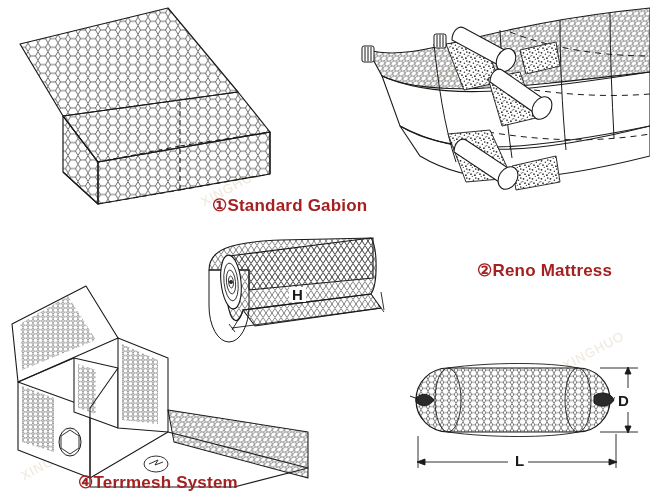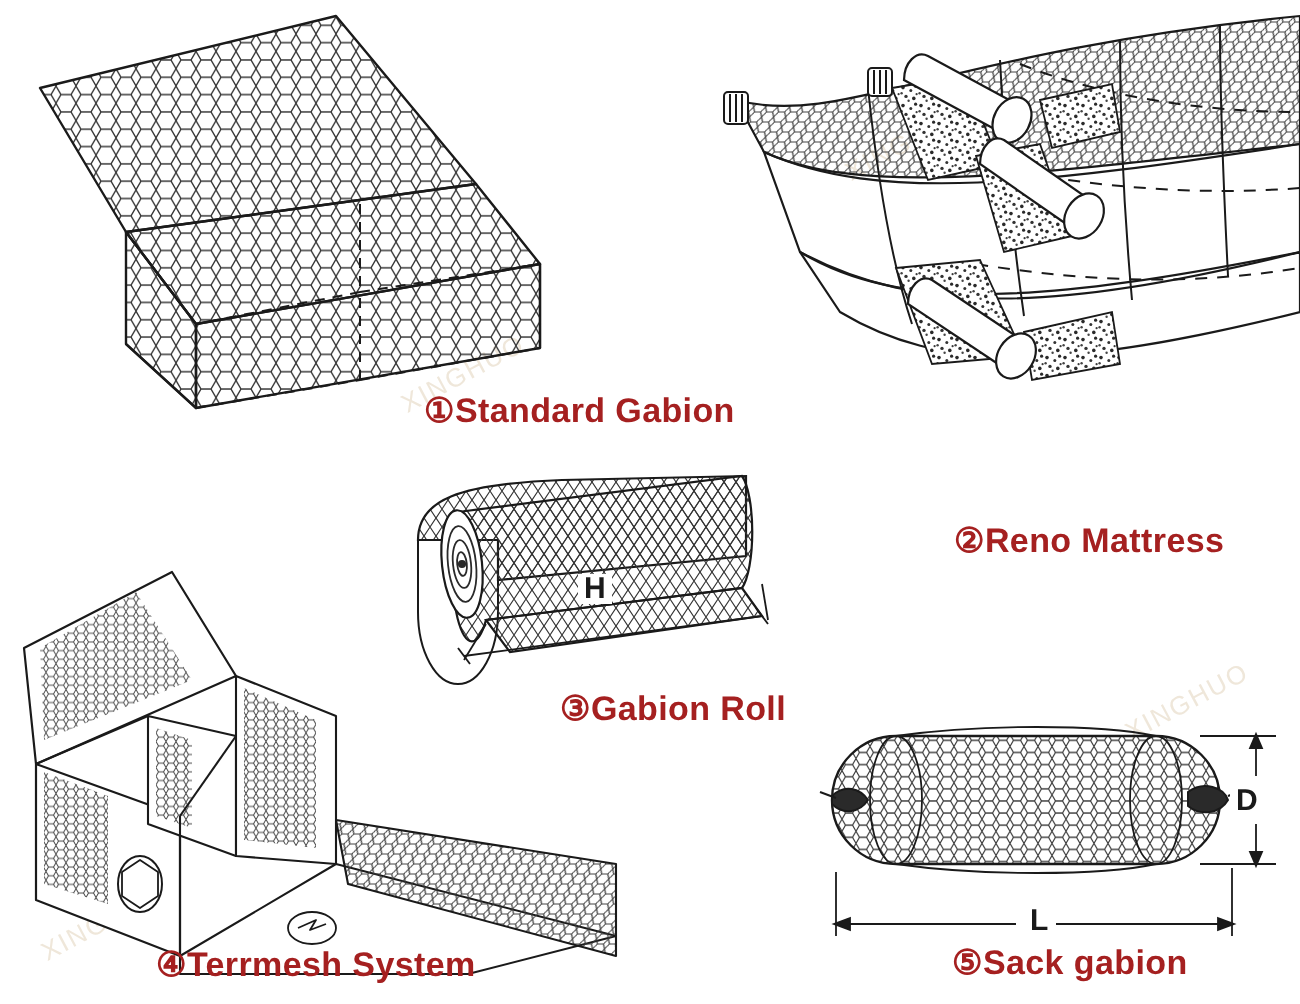--- a/index.html
+++ b/index.html
@@ -193,21 +193,20 @@
           <line x1="47" y1="96" x2="196" y2="76"></line>
           <line x1="44" y1="92" x2="50" y2="100"></line>
           <line x1="193" y1="72" x2="199" y2="80"></line>
           <line x1="196" y1="60" x2="199" y2="78"></line>
           <line x1="58" y1="80" x2="47" y2="98"></line>
         </g>
       </g>
     </svg>
     <div class="dim-label" style="left:104px; top:55px;">H</div>
   </div>
-  <div class="caption" style="left:280px; top:344px;">③Gabion Roll</div>
 
   <div class="figure" style="left:8px; top:282px;">
     <svg width="300" height="205" viewBox="0 0 300 205">
       <g stroke="#1a1a1a" stroke-width="1.05" fill="none" stroke-linejoin="round">
 
         <polygon points="78,4 110,56 10,100 4,42" fill="#ffffff" stroke="#1a1a1a" stroke-width="1.1"></polygon>
         <path d="M12,42 L60,14 L88,58 L14,88 Z" fill="url(#hexmesh-tiny)" stroke="none" opacity="0.95"></path>
 
         <polygon points="10,100 10,168 82,196 82,126" fill="#ffffff" stroke="#1a1a1a" stroke-width="1.1"></polygon>
         <path d="M14,104 L46,116 L46,170 L14,160 Z" fill="url(#hexmesh-tiny)" stroke="none"></path>
@@ -269,15 +268,14 @@
           <line x1="19" y1="110" x2="108" y2="110"></line>
           <line x1="128" y1="110" x2="215" y2="110"></line>
           <path d="M25,107 L17,110 L25,113 Z" fill="#1a1a1a"></path>
           <path d="M209,107 L217,110 L209,113 Z" fill="#1a1a1a"></path>
         </g>
       </g>
     </svg>
     <div class="dim-label" style="left:215px; top:41px;">D</div>
     <div class="dim-label" style="left:112px; top:101px;">L</div>
   </div>
-  <div class="caption" style="left:476px; top:471px;">⑤Sack gabion</div>
 
 </div>
 
 </body></html>

